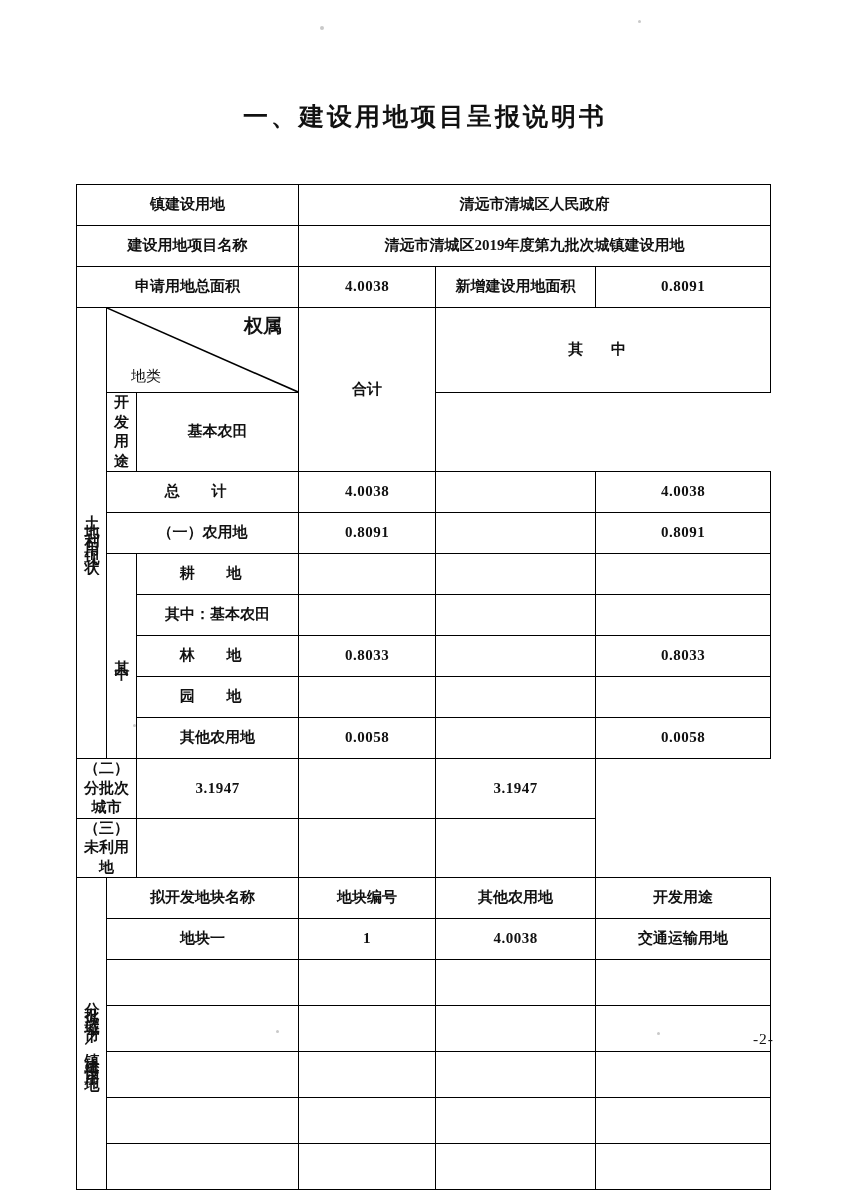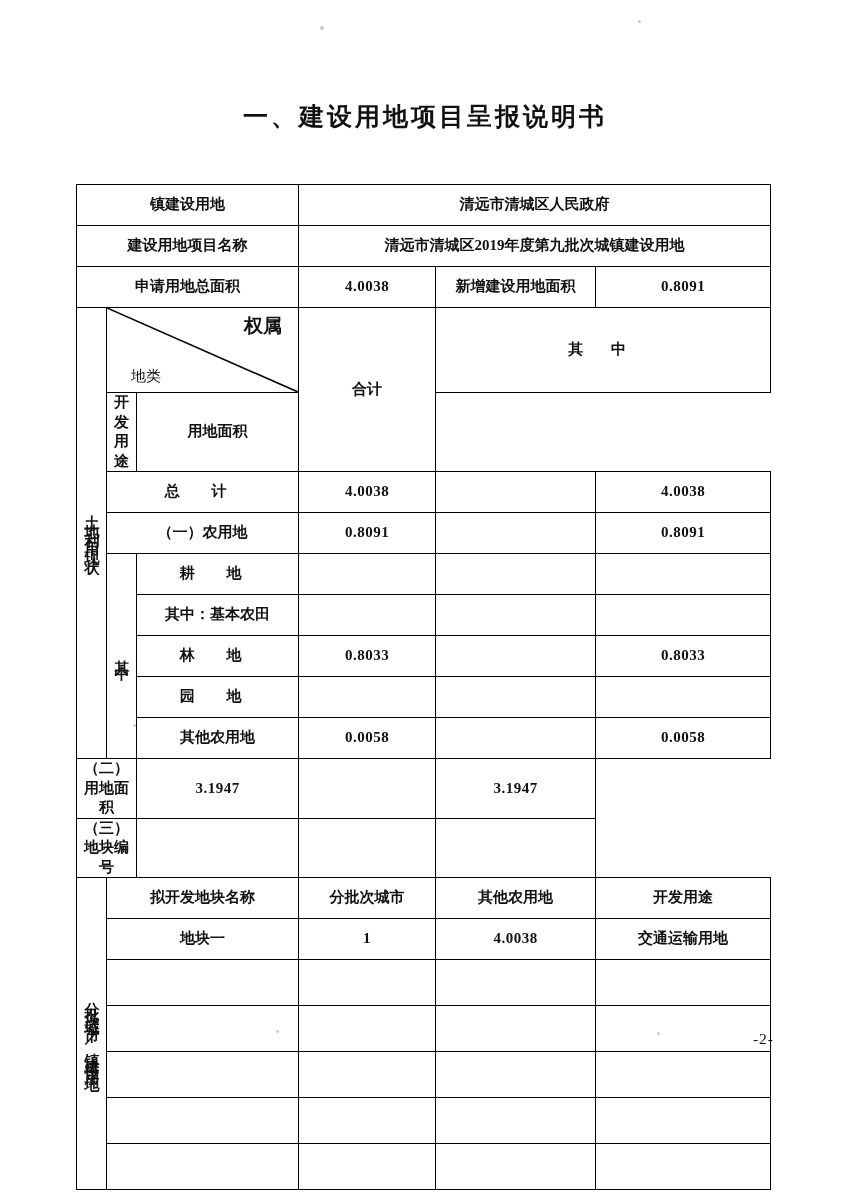--- a/index.html
+++ b/index.html
@@ -219,21 +219,21 @@
               <span class="diag-tr">权属</span>
               <span class="diag-bl">地类</span>
             </div>
           </td>
           <td rowspan="2">合计</td>
           <td colspan="2" style="height:41px" class="sp-hdr">其  中</td>
         </tr>
 
         <tr style="height:43px">
           <td>开发用途</td>
-          <td>用地面积</td>
+          <td>基本农田</td>
         </tr>
 
         <tr class="h-row">
           <td class="lbl sp2" colspan="2">总  计</td>
           <td class="num">4.0038</td>
           <td class="num"></td>
           <td class="num">4.0038</td>
         </tr>
 
         <tr class="h-row">
@@ -275,39 +275,39 @@
         </tr>
 
         <tr class="h-row">
           <td class="lbl">其他农用地</td>
           <td class="num">0.0058</td>
           <td class="num"></td>
           <td class="num">0.0058</td>
         </tr>
 
         <tr class="h-row">
-          <td class="lbl" colspan="2">（二）用地面积</td>
+          <td class="lbl" colspan="2">（二）分批次城市</td>
           <td class="num">3.1947</td>
           <td class="num"></td>
           <td class="num">3.1947</td>
         </tr>
 
         <tr class="h-row">
-          <td class="lbl" colspan="2">（三）地块编号</td>
+          <td class="lbl" colspan="2">（三）未利用地</td>
           <td class="num"></td>
           <td class="num"></td>
           <td class="num"></td>
         </tr>
 
         <tr class="h-row">
           <td class="vside" rowspan="7">
             <span class="vstack tight">分批次城市／镇建设用地</span>
           </td>
           <td colspan="2">拟开发地块名称</td>
-          <td>分批次城市</td>
+          <td>地块编号</td>
           <td>其他农用地</td>
           <td>开发用途</td>
         </tr>
 
         <tr class="h-row">
           <td class="val-text" colspan="2">地块一</td>
           <td class="num">1</td>
           <td class="num">4.0038</td>
           <td class="val-text">交通运输用地</td>
         </tr>

